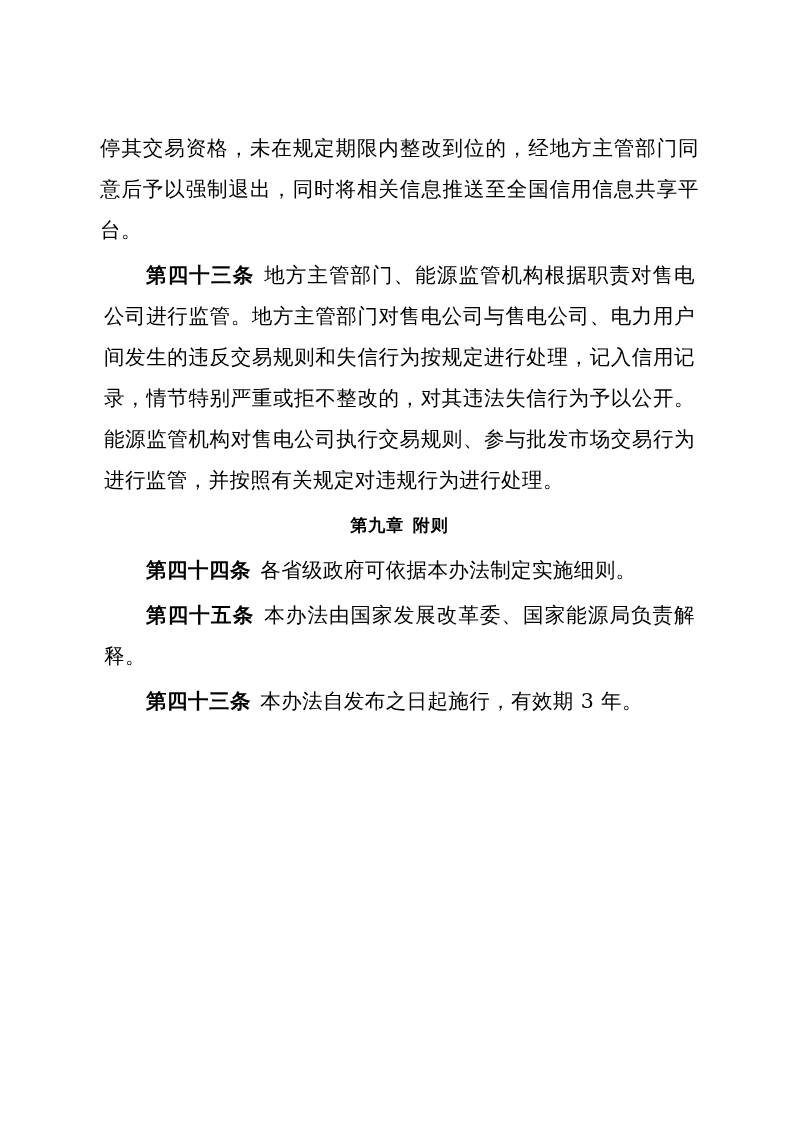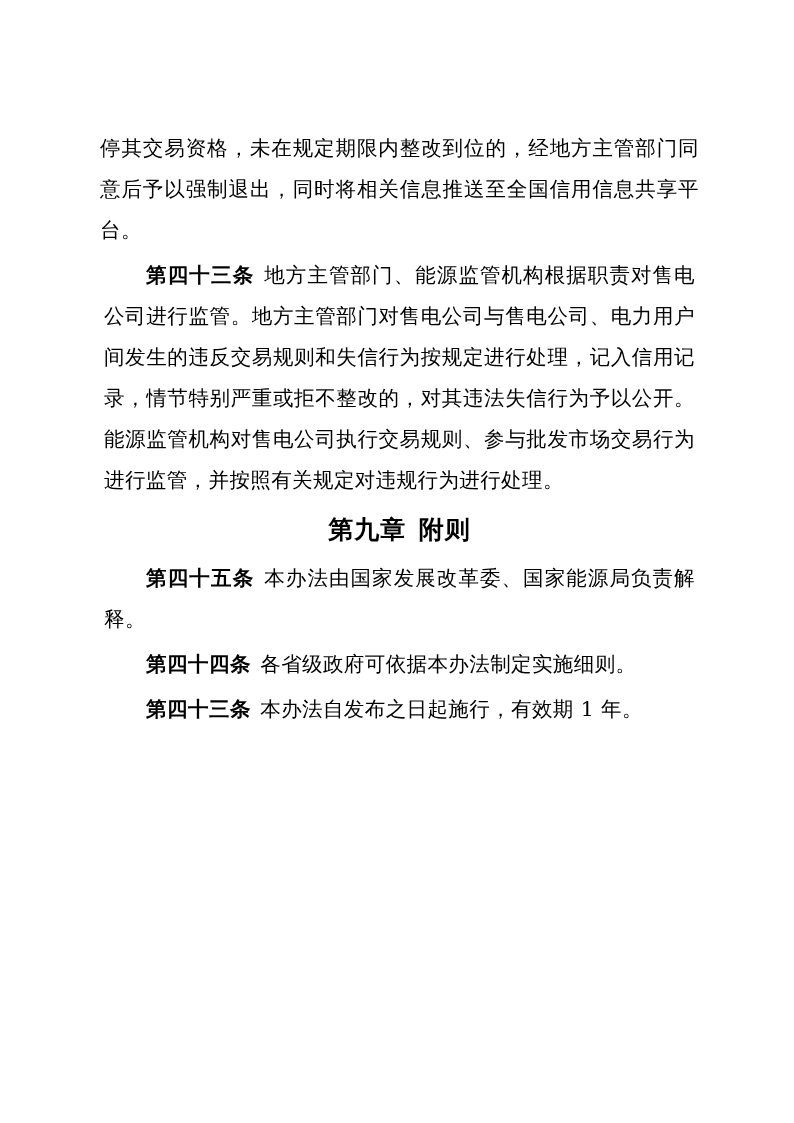--- a/index.html
+++ b/index.html
@@ -30,24 +30,24 @@
   }
   .para {
     margin: 0;
     text-indent: 0;
   }
   .para-indent {
     margin: 4px;
     text-indent: 2.05em;
   }
   .heading {
-    margin: 8px;
+    margin: 0;
     text-align: center;
     font-weight: bold;
-    font-size: 25px;
+    font-size: 17px;
     line-height: 41px;
     letter-spacing: 1px;
   }
   .art-label {
     font-weight: bold;
     letter-spacing: 0.5px;
   }
   .art-gap {
     display: inline-block;
     width: 0.45em;
@@ -62,20 +62,20 @@
 
 <div class="page">
   <div class="doc-body">
 
     <p class="para">停其交易资格，未在规定期限内整改到位的，经地方主管部门同意后予以强制退出，同时将相关信息推送至全国信用信息共享平台。</p>
 
     <p class="para-indent"><span class="art-label">第四十三条</span><span class="art-gap"></span><span>地方主管部门、能源监管机构根据职责对售电公司进行监管。地方主管部门对售电公司与售电公司、电力用户间发生的违反交易规则和失信行为按规定进行处理，记入信用记录，情节特别严重或拒不整改的，对其违法失信行为予以公开。能源监管机构对售电公司执行交易规则、参与批发市场交易行为进行监管，并按照有关规定对违规行为进行处理。</span></p>
 
     <p class="heading"><span>第九章</span><span class="heading-gap"></span><span>附则</span></p>
 
+    <p class="para-indent"><span class="art-label">第四十四条</span><span class="art-gap"></span><span>各省级政府可依据本办法制定实施细则。</span></p>
+
     <p class="para-indent"><span class="art-label">第四十五条</span><span class="art-gap"></span><span>本办法由国家发展改革委、国家能源局负责解释。</span></p>
 
-    <p class="para-indent"><span class="art-label">第四十四条</span><span class="art-gap"></span><span>各省级政府可依据本办法制定实施细则。</span></p>
-
-    <p class="para-indent"><span class="art-label">第四十三条</span><span class="art-gap"></span><span>本办法自发布之日起施行，有效期 1 年。</span></p>
+    <p class="para-indent"><span class="art-label">第四十三条</span><span class="art-gap"></span><span>本办法自发布之日起施行，有效期 3 年。</span></p>
 
   </div>
 </div>
 
 </body></html>

